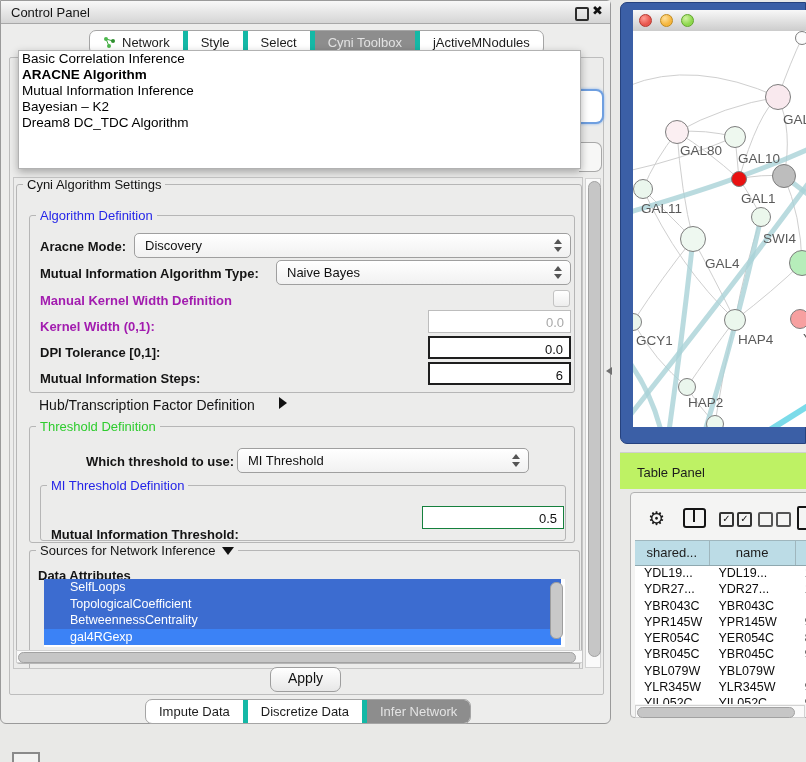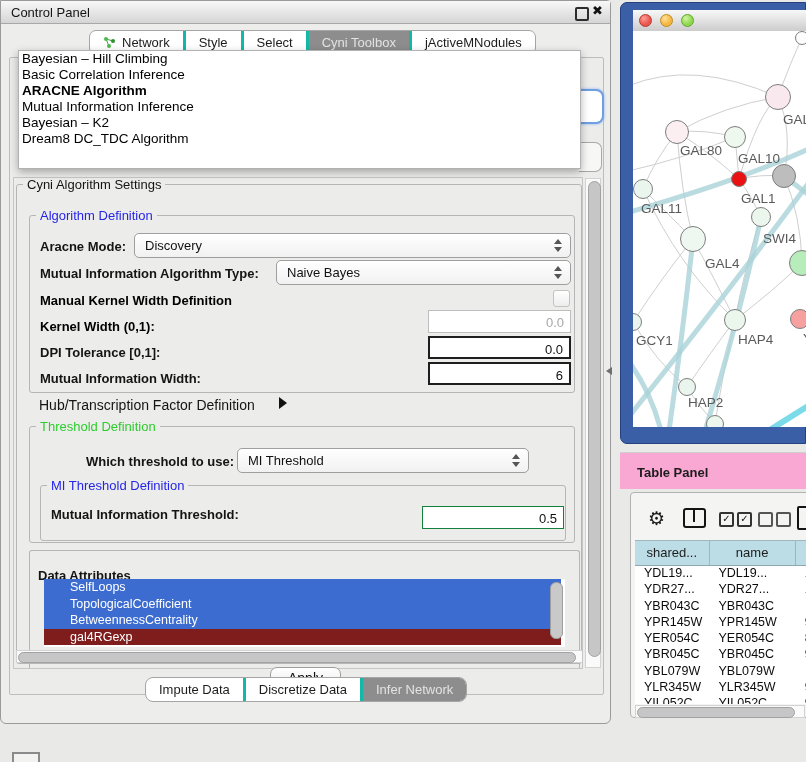--- a/index.html
+++ b/index.html
@@ -10,23 +10,23 @@
   #cp-window{left:0;top:8;width:611px;height:724px;background:#ededec;
              border:1px solid #9a9a9a;border-radius:0 4px 6px 6px;box-sizing:border-box;}
   #cp-titlebar{left:0;top:0;width:609px;height:22px;
                background:linear-gradient(#f8f8f8,#d5d5d5);border-bottom:1px solid #a8a8a8;}
   #cp-title{left:10px;top:4px;font-size:13px;color:#141414;}
   #cp-float{left:574px;top:6px;width:10px;height:10px;border:2px solid #2c2c2c;border-radius:2px;}
   #cp-close{left:591px;top:2px;font-size:13px;font-weight:bold;color:#111;}
   
   .seg-bar{display:flex;background:#fff;border:1px solid #a5a5a5;border-radius:7px;overflow:hidden;height:23px;}
   #top-tabs{left:88px;top:29px;}
-  #bottom-tabs{left:144px;top:676px;border-radius:8px;}
+  #bottom-tabs{left:144px;top:698px;}
   .seg{display:flex;align-items:center;padding:0 13px;font-size:13px;color:#1c1c1c;
-       border-right:3px solid #14b8a6;white-space:nowrap;cursor:default;}
+       border-right:5px solid #14b8a6;white-space:nowrap;cursor:default;}
   .seg:last-child{border-right:none;}
   .seg.sel{background:#8d8d8d;color:#e3e3e3;}
   .seg .ticon{margin-right:6px;display:inline-flex;}
   
   #cp-content{left:8px;top:56px;width:595px;height:638px;border:1px solid #bdbdbd;
               border-radius:2px;background:#ececeb;box-sizing:border-box;}
   
   #frag-combo-blue{left:577px;top:88px;width:24px;height:31px;background:#fff;
       border:2px solid #6f9fe0;border-left:none;border-radius:0 8px 8px 0;box-shadow:0 0 3px #8ab4ea;}
   #frag-button{left:578px;top:141px;width:22px;height:28px;background:#f7f7f6;
@@ -38,21 +38,21 @@
   .algo-item{font-size:13.5px;color:#000;line-height:16px;padding-left:3px;white-space:nowrap;}
   .algo-item.b{font-weight:bold;}
   
   #scrollpane{left:12px;top:176px;width:570px;height:492px;border:1px solid #c6c6c6;
               background:#ececeb;box-sizing:border-box;overflow:hidden;}
   .gbox{border:1px solid #b6b6b6;border-radius:3px;}
   .legend{position:absolute;top:-8px;left:6px;background:#ececeb;padding:0 4px;font-size:13px;color:#141414;white-space:nowrap;}
   .legend.blue{color:#2525e8;}
   .legend.green{color:#2ecc2e;}
   .flabel{font-size:13px;font-weight:bold;color:#141414;white-space:nowrap;}
-  .flabel.dis{color:#000000;}
+  .flabel.dis{color:#a21caf;}
   .combo{background:linear-gradient(#ffffff,#f1f1f1);border:1px solid #9f9f9f;border-radius:5px;
          font-size:13px;line-height:23px;padding-left:10px;box-sizing:border-box;height:25px;color:#111;}
   .combo .arr{position:absolute;right:8px;top:5px;display:flex;flex-direction:column;gap:3px;align-items:center;}
   .tri-up{width:0;height:0;border-left:4px solid transparent;border-right:4px solid transparent;border-bottom:5px solid #555;}
   .tri-dn{width:0;height:0;border-left:4px solid transparent;border-right:4px solid transparent;border-top:5px solid #555;}
   .tfield{background:#fff;box-sizing:border-box;font-size:13px;text-align:right;
           padding:4px 6px 0 0;height:23px;color:#111;}
   .tfield.strong{border:2px solid #1e1e1e;}
   .tfield.plain{border:1px solid #15803d;padding-left:16px;}
   .tfield.disabled{border:1px solid #bdbdbd;color:#a8a8a8;}
@@ -77,21 +77,21 @@
   #net-titlebar{left:12px;top:7px;width:174px;height:21px;
        background:linear-gradient(#f8f8f8,#cccccc);border-bottom:1px solid #8e8e8e;}
   .tlight{position:absolute;top:4px;width:13px;height:13px;border-radius:50%;box-sizing:border-box;}
   #tl-red{left:6px;background:radial-gradient(circle at 35% 30%,#ff9d94,#e8564d 60%);border:1px solid #b5382f;}
   #tl-yellow{left:27px;background:radial-gradient(circle at 35% 30%,#ffe09a,#f5b63e 60%);border:1px solid #c08a1e;}
   #tl-green{left:48px;background:radial-gradient(circle at 35% 30%,#d2f3a2,#8ed84e 60%);border:1px solid #61a52c;}
   #net-canvas{left:12px;top:28px;width:174px;height:396px;background:#fff;overflow:hidden;}
   .nnode{position:absolute;border-radius:50%;border:1px solid #7d7d7d;box-sizing:border-box;}
   .nlabel{position:absolute;font-size:13.5px;color:#5a5a5a;white-space:nowrap;}
   
-  #tp-header{left:620px;top:452px;width:186px;height:36px;background:#f9a8d4;border-top:1px solid #cfcfcf;font-weight:bold;}
+  #tp-header{left:620px;top:452px;width:186px;height:36px;background:#bef264;border-top:1px solid #cfcfcf;}
   #tp-title{left:17px;top:12px;font-size:13px;color:#1c1c1c;}
   #tp-body{left:628px;top:490px;width:178px;height:232px;overflow:hidden;}
   #tp-inner{left:2px;top:2px;width:200px;height:226px;background:#f4f4f3;
             border:1px solid #b2b2b2;border-radius:4px;box-sizing:border-box;}
   .tb-icon{position:absolute;top:14px;color:#1a1a1a;}
   #icon-columns{width:19px;height:16px;border:2px solid #141414;border-radius:3px;}
   #icon-columns div{position:absolute;left:8px;top:0;width:2px;height:12px;background:#141414;}
   .cb{display:inline-block;width:11px;height:11px;border:2px solid #333;border-radius:2px;
       font-size:10px;line-height:10px;text-align:center;color:#111;margin-right:3px;vertical-align:middle;}
   .cb.empty{border-color:#555;}
@@ -146,21 +146,20 @@
       </div>
     </div>
 
   <div class="abs" id="cp-content"></div>
 
   <div class="abs" id="frag-combo-blue"></div>
   <div class="abs" id="frag-button"></div>
 
   <div class="abs" id="algo-popup">
     <div id="algo-list">
-        <div class="algo-item">Bayesian – Hill Climbing</div>
         <div class="algo-item">Basic Correlation Inference</div>
         <div class="algo-item b">ARACNE Algorithm</div>
         <div class="algo-item">Mutual Information Inference</div>
         <div class="algo-item">Bayesian – K2</div>
         <div class="algo-item">Dream8 DC_TDC Algorithm</div>
       </div>
   </div>
 
   <div class="abs" id="scrollpane">
 
@@ -190,57 +189,60 @@
 
         <span class="abs flabel dis" style="left:10px;top:77px;">Manual Kernel Width Definition</span>
         <div class="abs" id="mkw-checkbox" style="left:523px;top:74px;"></div>
 
         <span class="abs flabel dis" style="left:10px;top:103px;">Kernel Width (0,1):</span>
         <div class="abs tfield disabled" style="left:398px;top:94px;width:143px;">0.0</div>
 
         <span class="abs flabel" style="left:10px;top:129px;">DPI Tolerance [0,1]:</span>
         <div class="abs tfield strong" style="left:398px;top:120px;width:143px;">0.0</div>
 
-        <span class="abs flabel" style="left:10px;top:155px;">Mutual Information Width:</span>
+        <span class="abs flabel" style="left:10px;top:155px;">Mutual Information Steps:</span>
         <div class="abs tfield strong" style="left:398px;top:146px;width:143px;">6</div>
       </div>
 
       <span class="abs flabel" style="left:22px;top:212px;font-weight:normal;font-size:14px;">Hub/Transcription Factor Definition</span>
       <span class="abs tri-right" style="left:262px;top:212px;"></span>
 
       <div class="abs gbox" style="left:12px;top:241px;width:544px;height:115px;">
         <span class="legend green">Threshold Definition</span>
 
         <span class="abs flabel" style="left:56px;top:27px;">Which threshold to use:</span>
         <div class="abs combo" style="left:207px;top:21px;width:292px;">
           <span>MI Threshold</span>
           <span class="arr">
               <i class="tri-up"></i>
               <i class="tri-dn"></i>
             </span>
         </div>
 
         <div class="abs gbox" style="left:10px;top:58px;width:524px;height:54px;">
           <span class="legend blue">MI Threshold Definition</span>
-          <span class="abs flabel" style="left:10px;top:21px;">Mutual Information Threshold:</span>
+          <span class="abs flabel" style="left:10px;top:41px;">Mutual Information Threshold:</span>
           <div class="abs tfield plain" style="left:381px;top:20px;width:142px;">0.5</div>
         </div>
       </div>
 
       <div class="abs gbox" style="left:12px;top:365px;width:549px;height:130px;border-bottom:none;">
+        <span class="legend">
+          <span>Sources for Network Inference</span><span class="tri-down"></span>
+        </span>
         <span class="abs flabel" style="left:8px;top:17px;">Data Attributes</span>
       </div>
     </div>
 
     <div class="abs" id="attr-list" style="left:30px;top:401px;">
       <div id="attr-items">
           <div class="attr-item" style="background: rgb(60, 108, 208);">SelfLoops</div>
           <div class="attr-item" style="background: rgb(60, 108, 208);">TopologicalCoefficient</div>
           <div class="attr-item" style="background: rgb(60, 108, 208);">BetweennessCentrality</div>
-          <div class="attr-item" style="background: #7f1d1d;">gal4RGexp</div>
+          <div class="attr-item" style="background: #3b82f6;">gal4RGexp</div>
         </div>
       <div id="attr-vscroll"></div>
     </div>
 
     <div class="abs sb-track" style="left:2px;top:472px;width:574px;height:13px;">
       <div class="sb-thumb" style="position:absolute;left:1px;top:1px;width:556px;height:9px;"></div>
     </div>
   </div>
 
   <div class="abs sb-track" style="left:584px;top:177px;width:16px;height:490px;">

